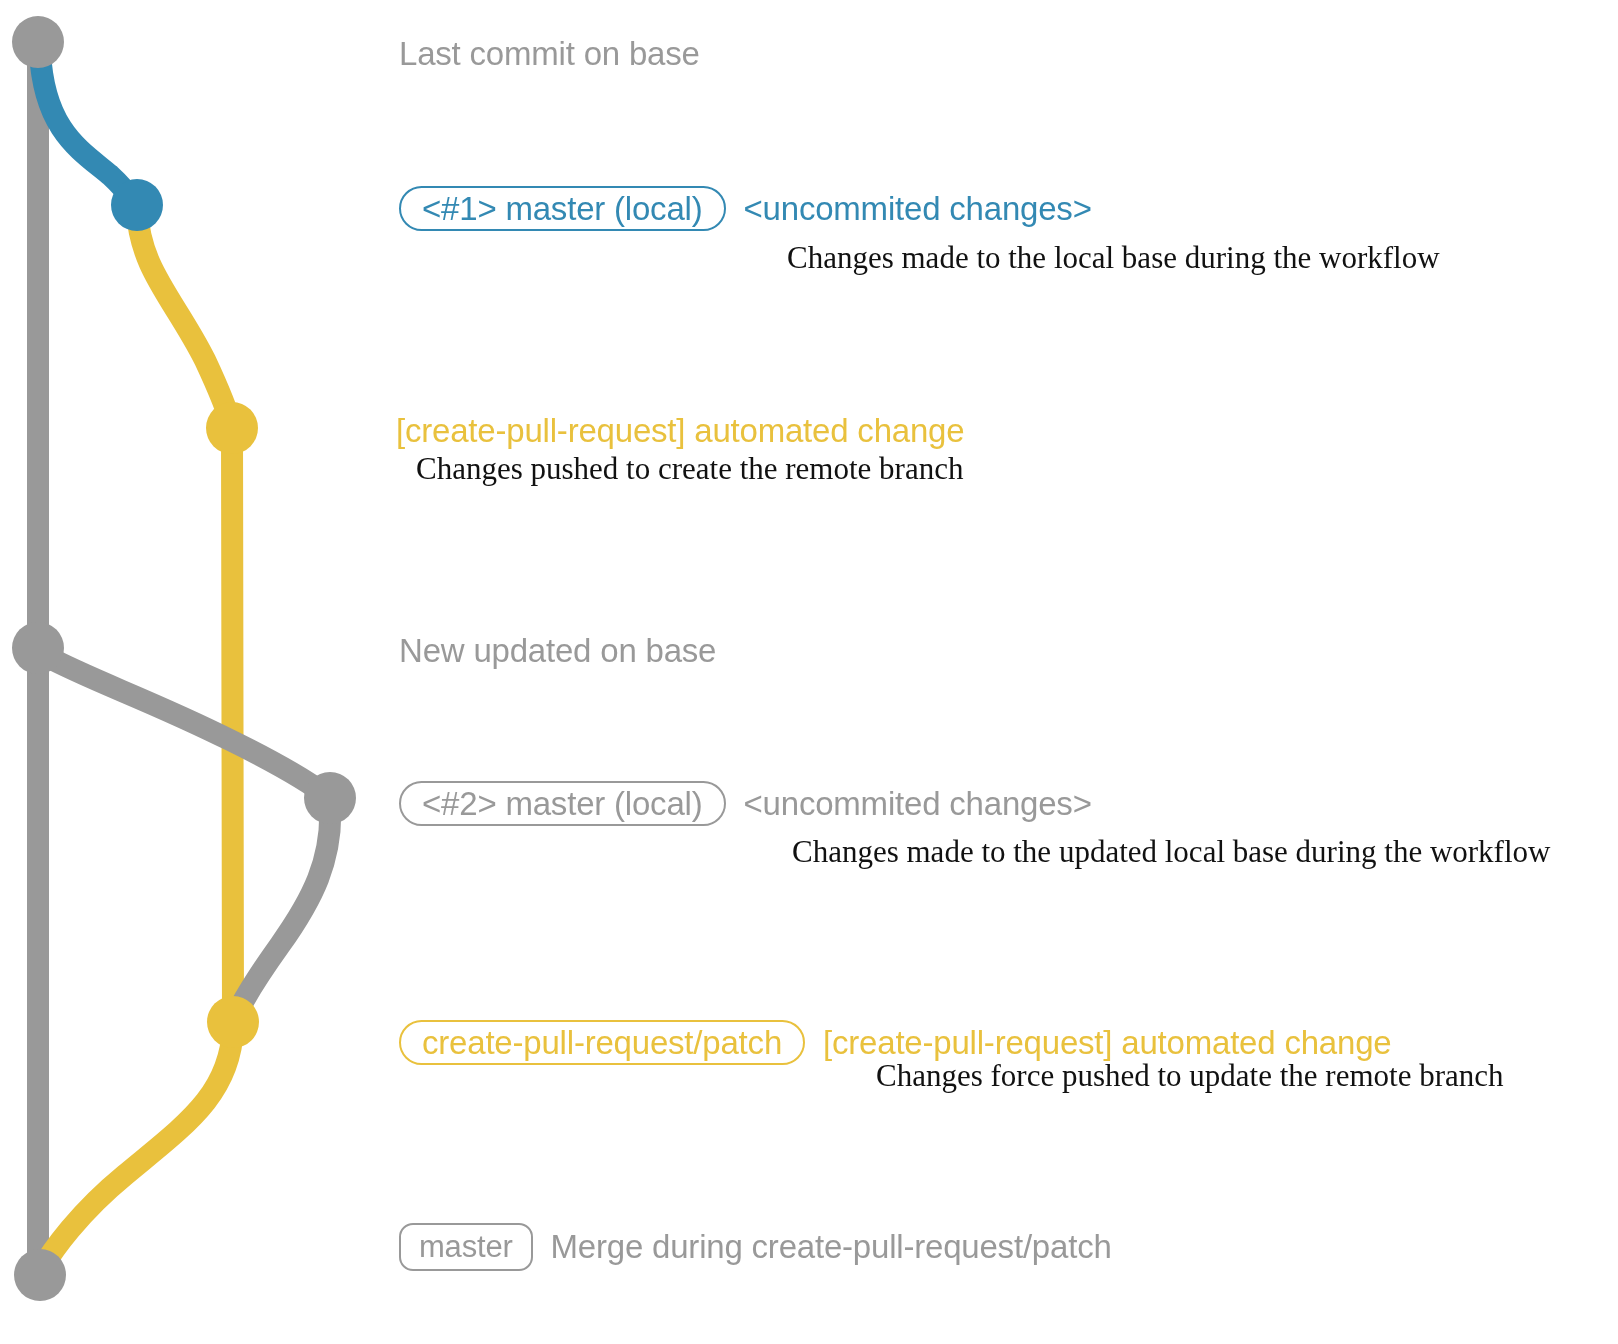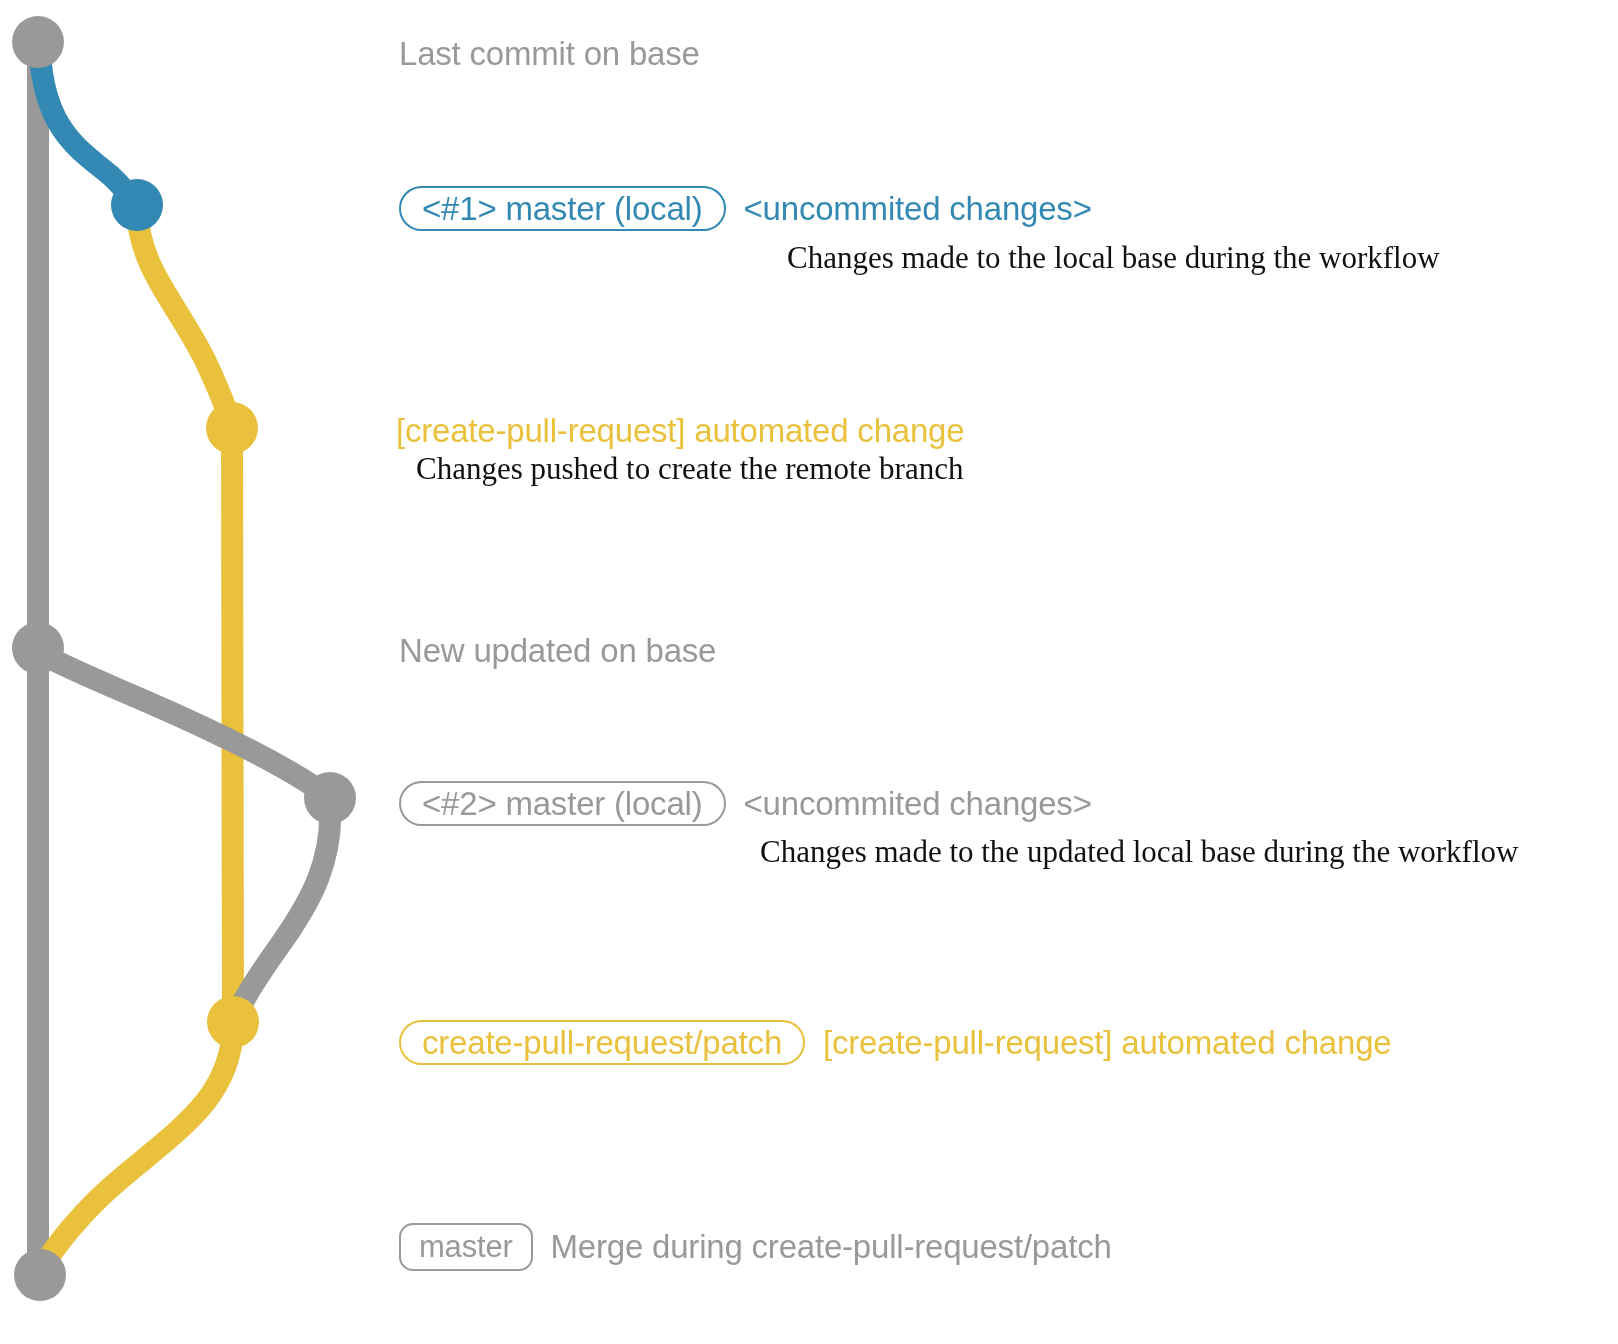--- a/index.html
+++ b/index.html
@@ -126,25 +126,26 @@
   <div class="desc" style="left:416px; top:451px;">Changes pushed to create the remote branch</div>
 
   <div class="row" style="left:399px; top:632px;">
     <span class="plain-label c-gray">New updated on base</span>
   </div>
 
   <div class="row" style="left:399px; top:781px;">
     <span class="pill c-gray">&lt;#2&gt; master (local)</span>
     <span class="subject c-gray">&lt;uncommited changes&gt;</span>
   </div>
-  <div class="desc" style="left:760px; top:834px;font-family:Liberation Serif, serif;">Changes made to the updated local base during the workflow</div>
+  <div class="desc" style="left:792px; top:834px;font-family:Liberation Serif, serif;">Changes made to the updated local base during the workflow</div>
 
   <div class="row" style="left:399px; top:1020px;">
     <span class="pill c-yellow">create-pull-request/patch</span>
     <span class="subject c-yellow">[create-pull-request] automated change</span>
   </div>
+  <div class="desc" style="left:876px; top:1058px;">Changes force pushed to update the remote branch</div>
 
   <div class="row" style="left:399px; top:1223px;">
     <span class="pill pill-small c-gray">master</span>
     <span class="subject c-gray">Merge during create-pull-request/patch</span>
   </div>
 
 </div>
 
 </body></html>

